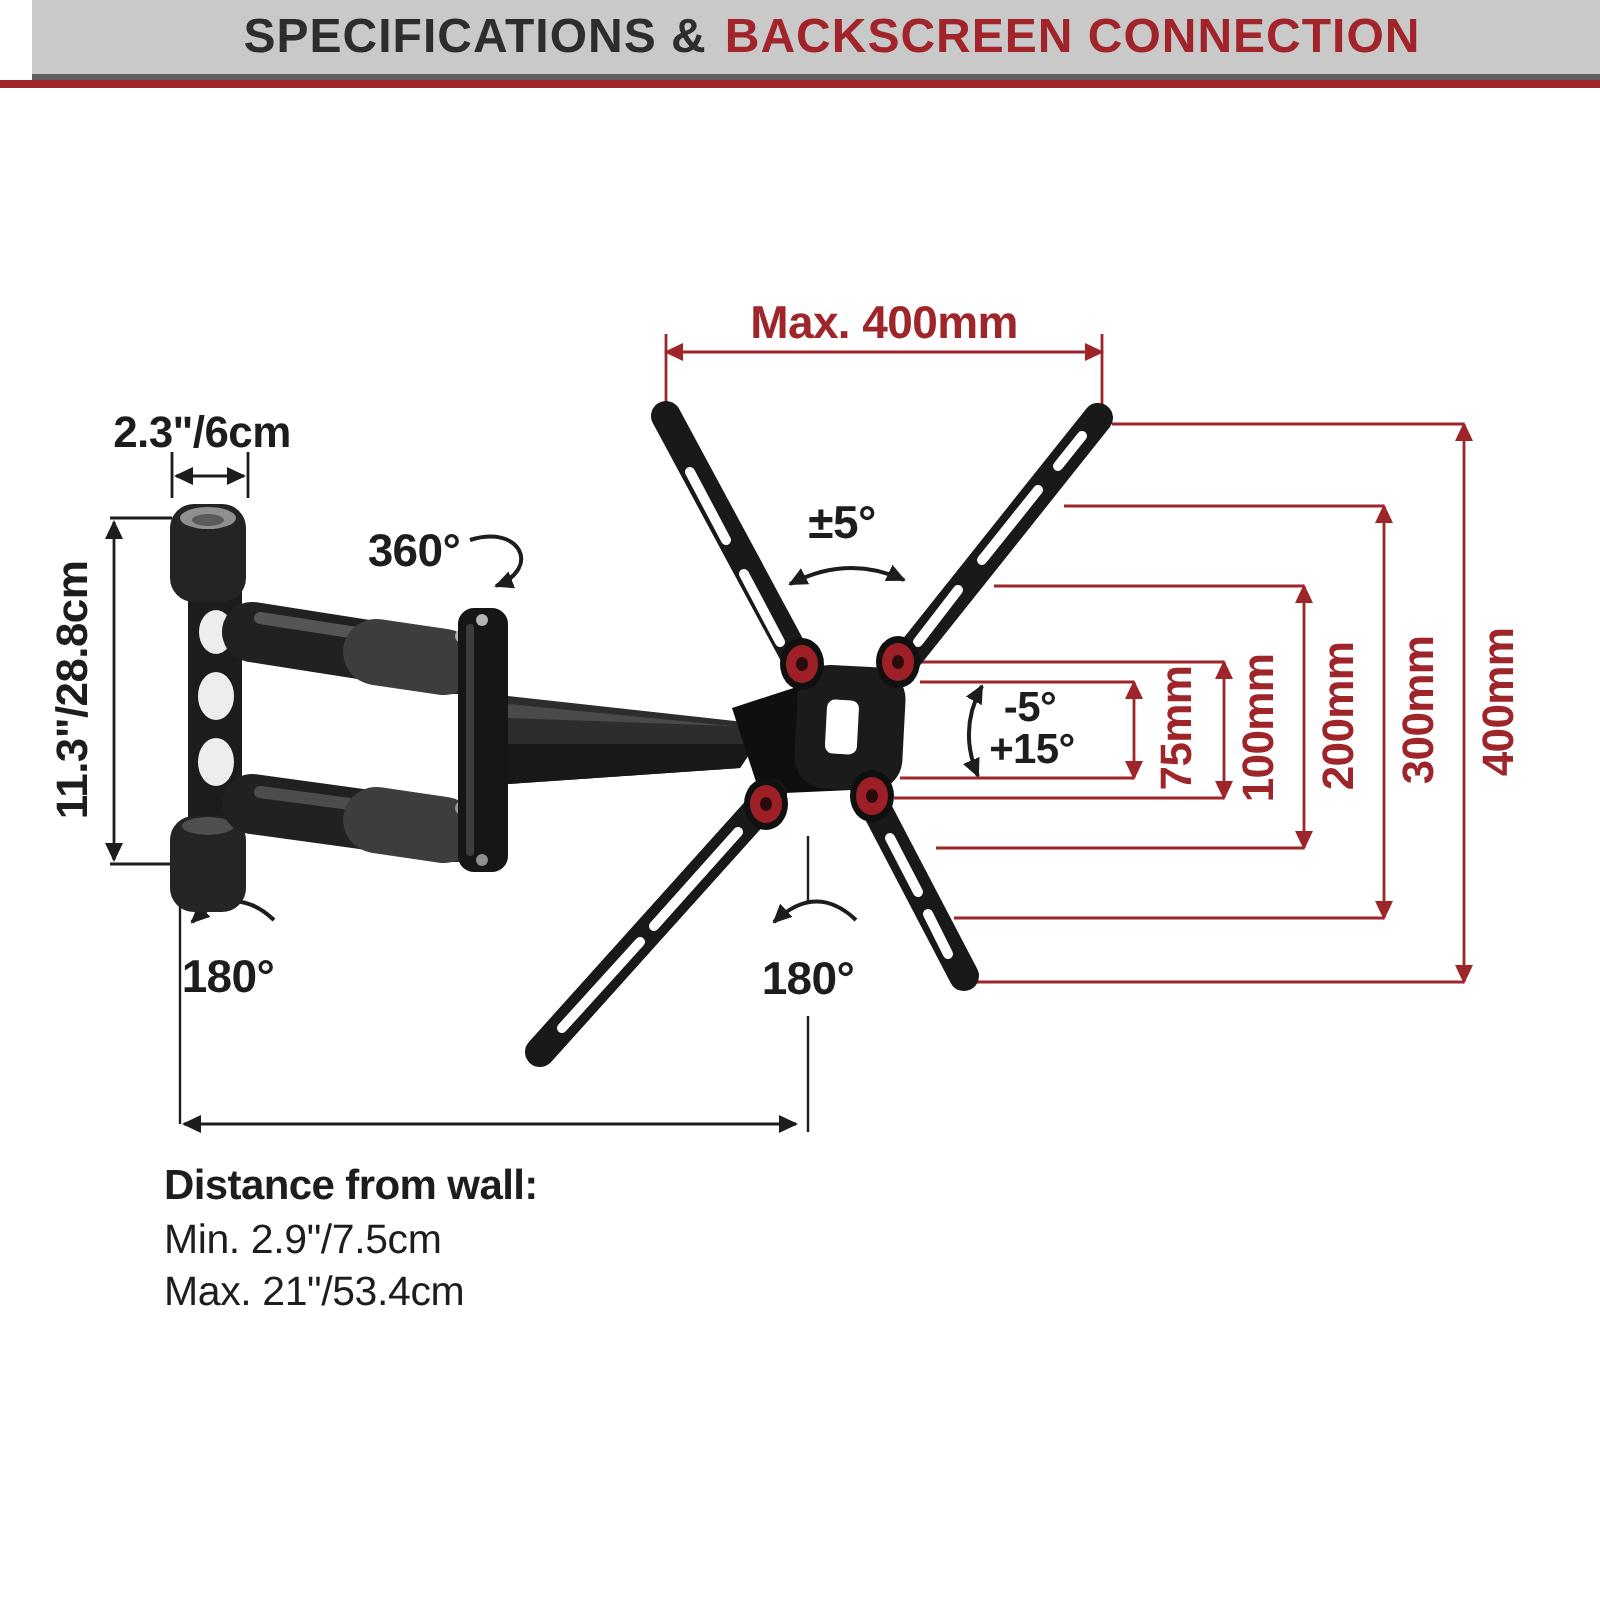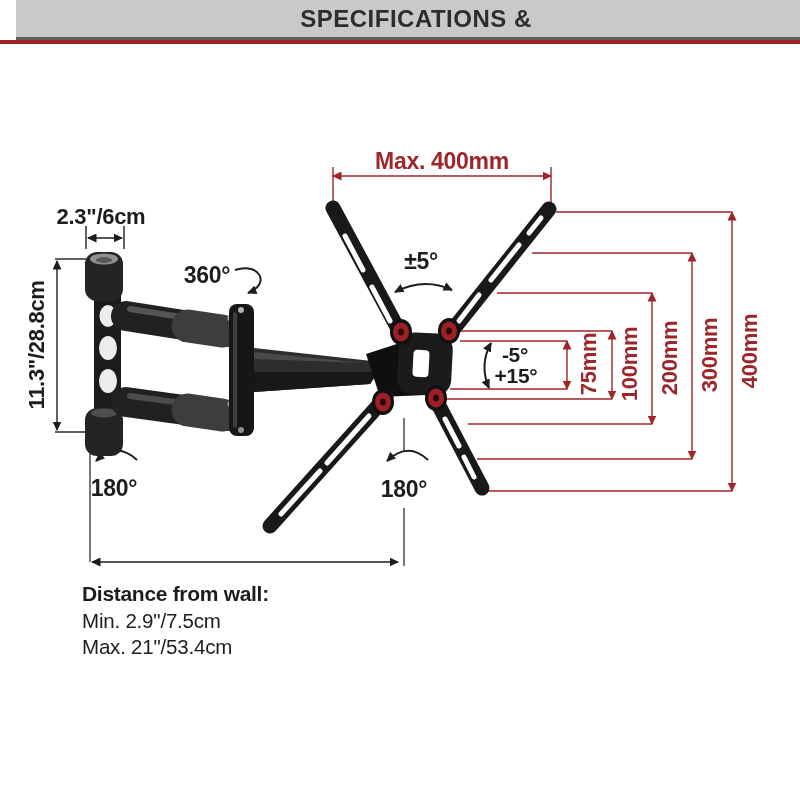--- a/index.html
+++ b/index.html
@@ -22,20 +22,21 @@
   }
   svg.diagram { position:absolute; top:0; left:0; }
   svg text { font-family:"Liberation Sans", sans-serif; font-weight:bold; letter-spacing:-0.3px; }
   svg text.reg { font-weight:normal; letter-spacing:-0.2px; }
 </style>
 </head>
 <body>
 
 <div class="header">
   <span class="h-dark">SPECIFICATIONS &amp;</span>
+  <span class="h-red">BACKSCREEN CONNECTION</span>
 </div>
 <div class="red-rule"></div>
 
 <svg class="diagram" width="800" height="800" viewBox="0 0 800 800">
   <defs>
     <marker id="mr" markerWidth="10" markerHeight="9" refX="8.5" refY="4.5" orient="auto-start-reverse" markerUnits="userSpaceOnUse">
       <path d="M0 0 L9.5 4.5 L0 9 Z" fill="#9e2529"></path>
     </marker>
     <marker id="mb" markerWidth="10" markerHeight="9" refX="8.5" refY="4.5" orient="auto-start-reverse" markerUnits="userSpaceOnUse">
       <path d="M0 0 L9.5 4.5 L0 9 Z" fill="#1d1d1b"></path>

